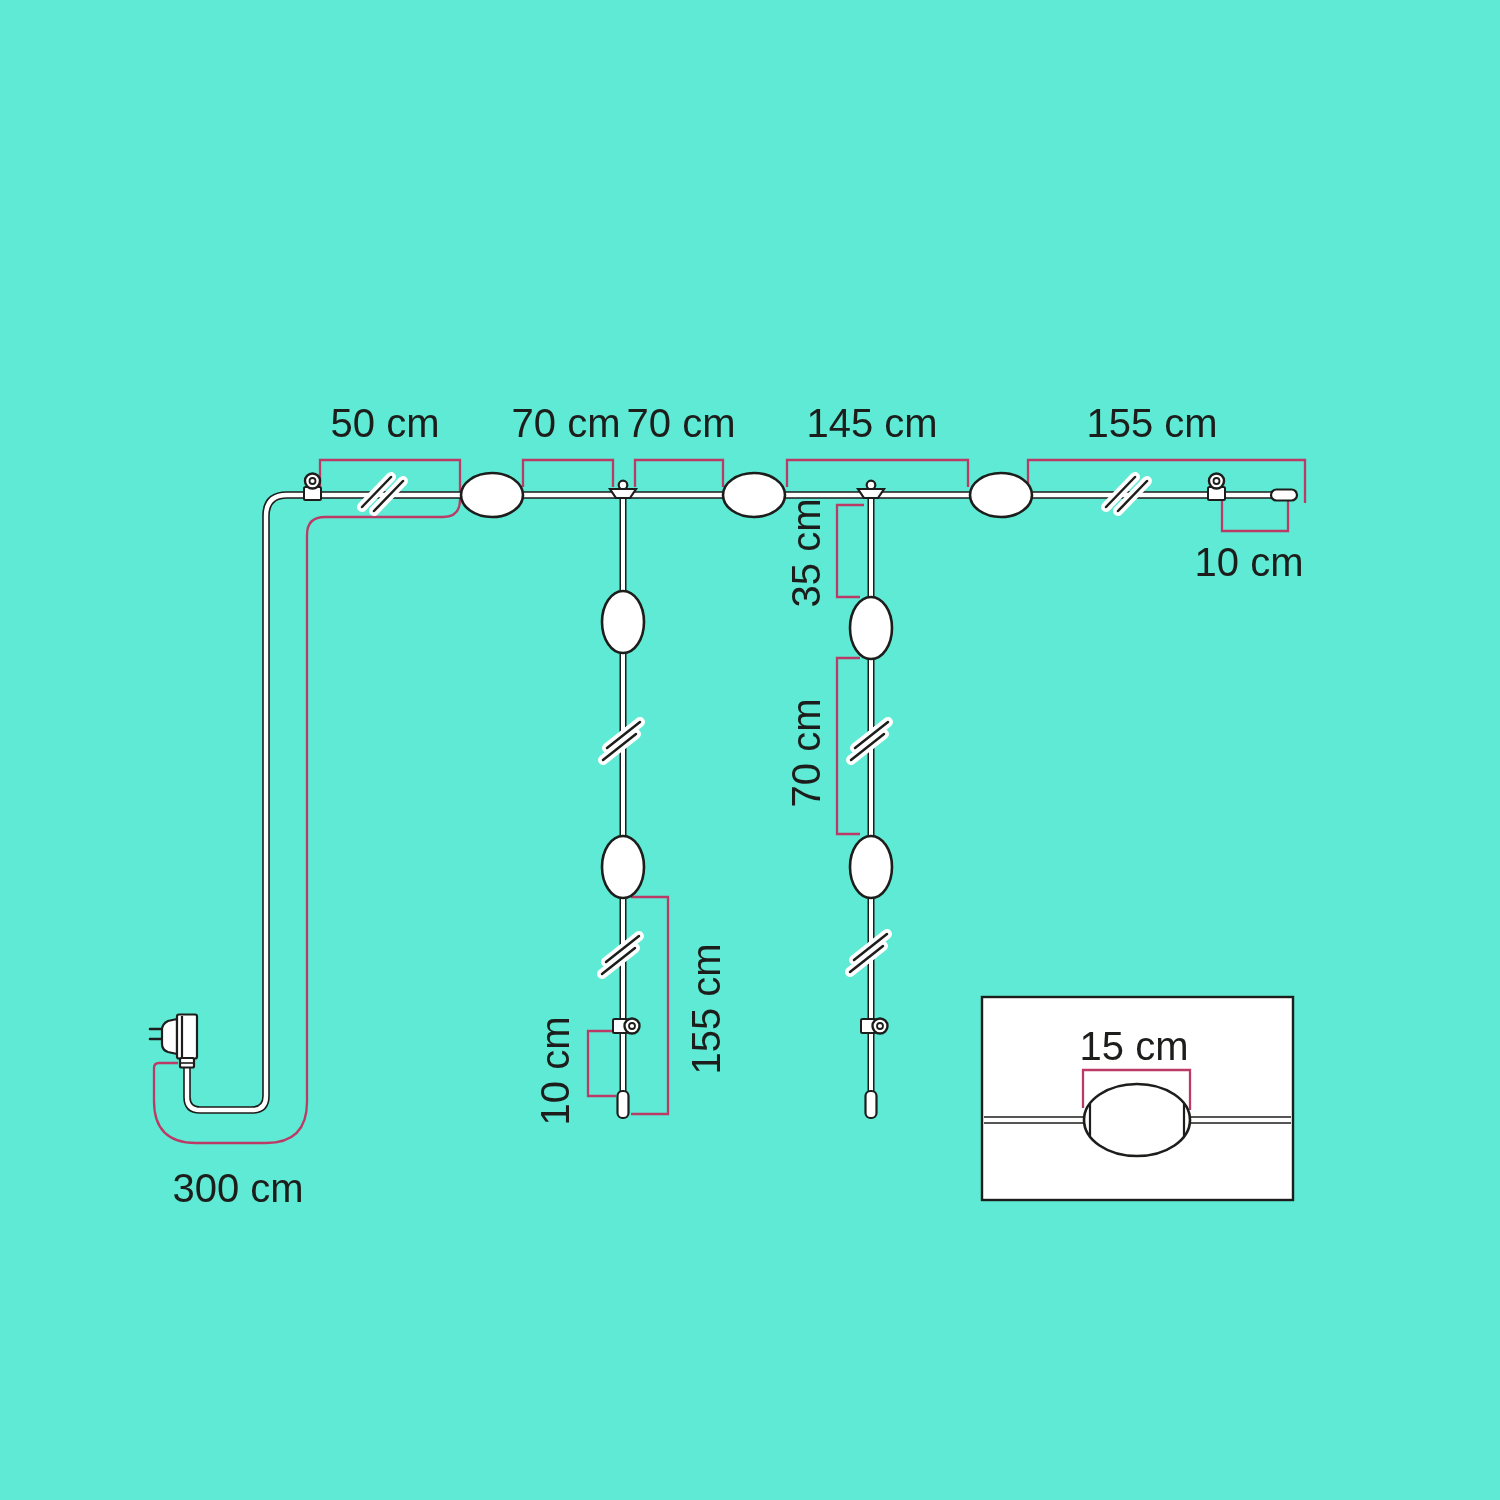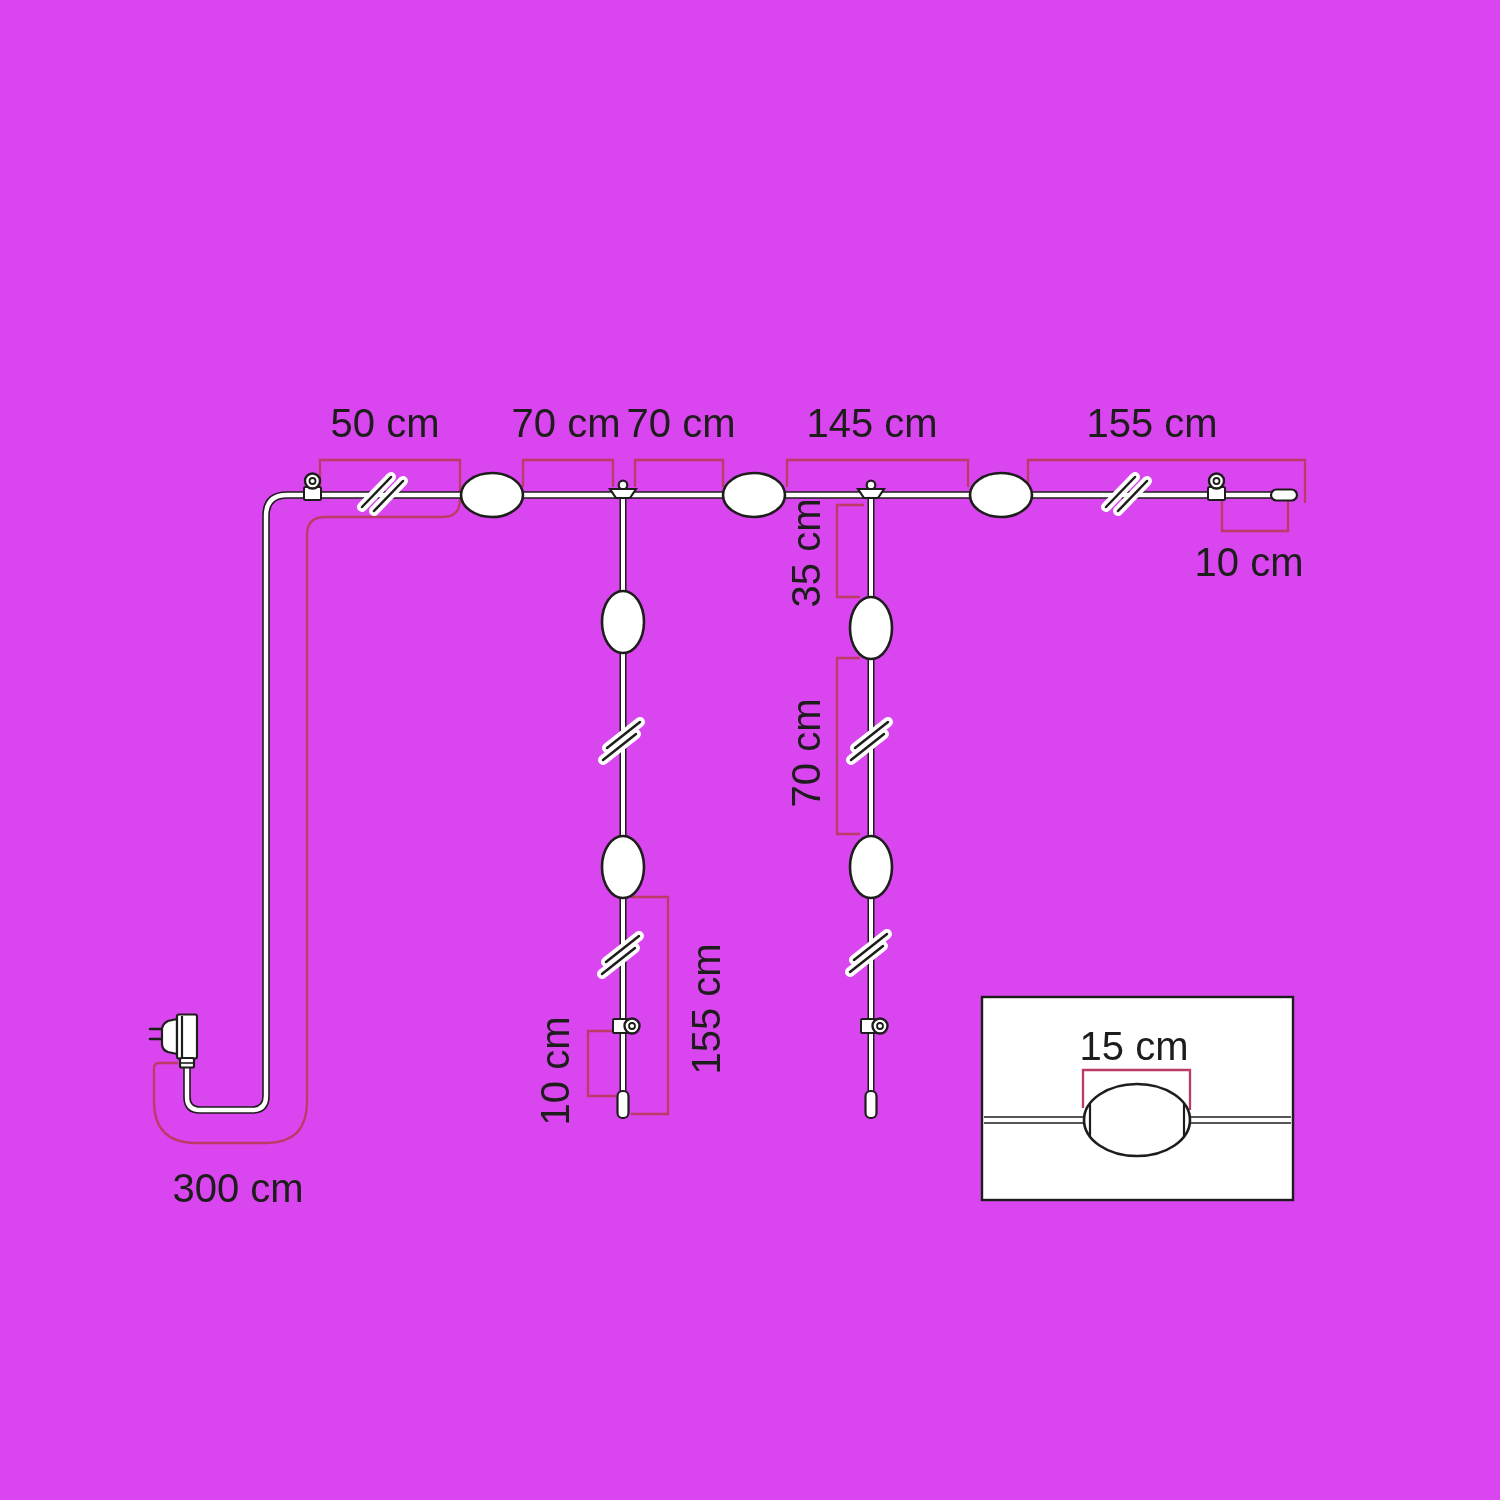--- a/index.html
+++ b/index.html
@@ -1,16 +1,16 @@
 <!DOCTYPE html>
 <html><head>
 <meta charset="utf-8">
 <style>
   html,body{margin:0;padding:0;background:#ffffff;}
-  .stage{width:1500px;height:1500px;background:#d946ef;position:relative;text-align:right;}
+  .stage{width:1500px;height:1500px;background:#5eead4;position:relative;text-align:right;}
   svg{display:block;}
   text{font-family:"Liberation Sans","DejaVu Sans",sans-serif;font-size:40px;}
 </style>
 </head>
 <body>
 
 <div class="stage">
 <svg width="1500" height="1500" viewBox="0 0 1500 1500">
 
   <g stroke="#1d1d1b">

